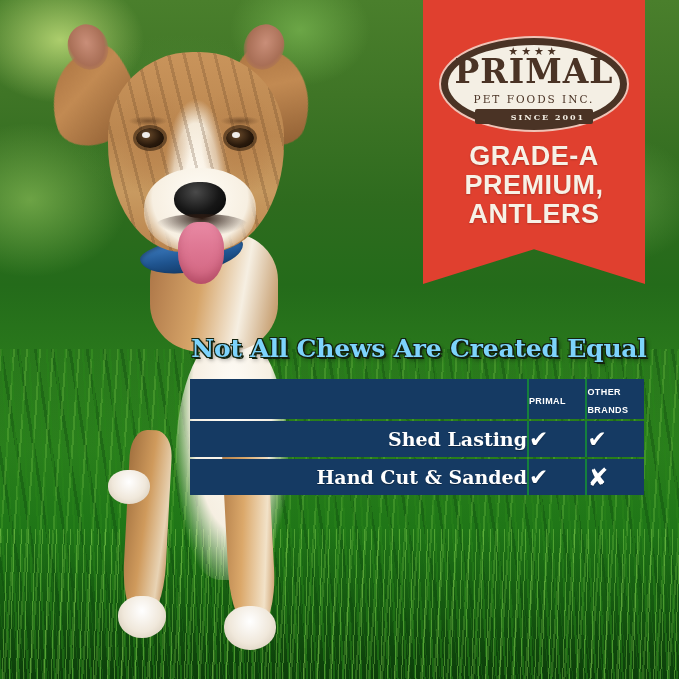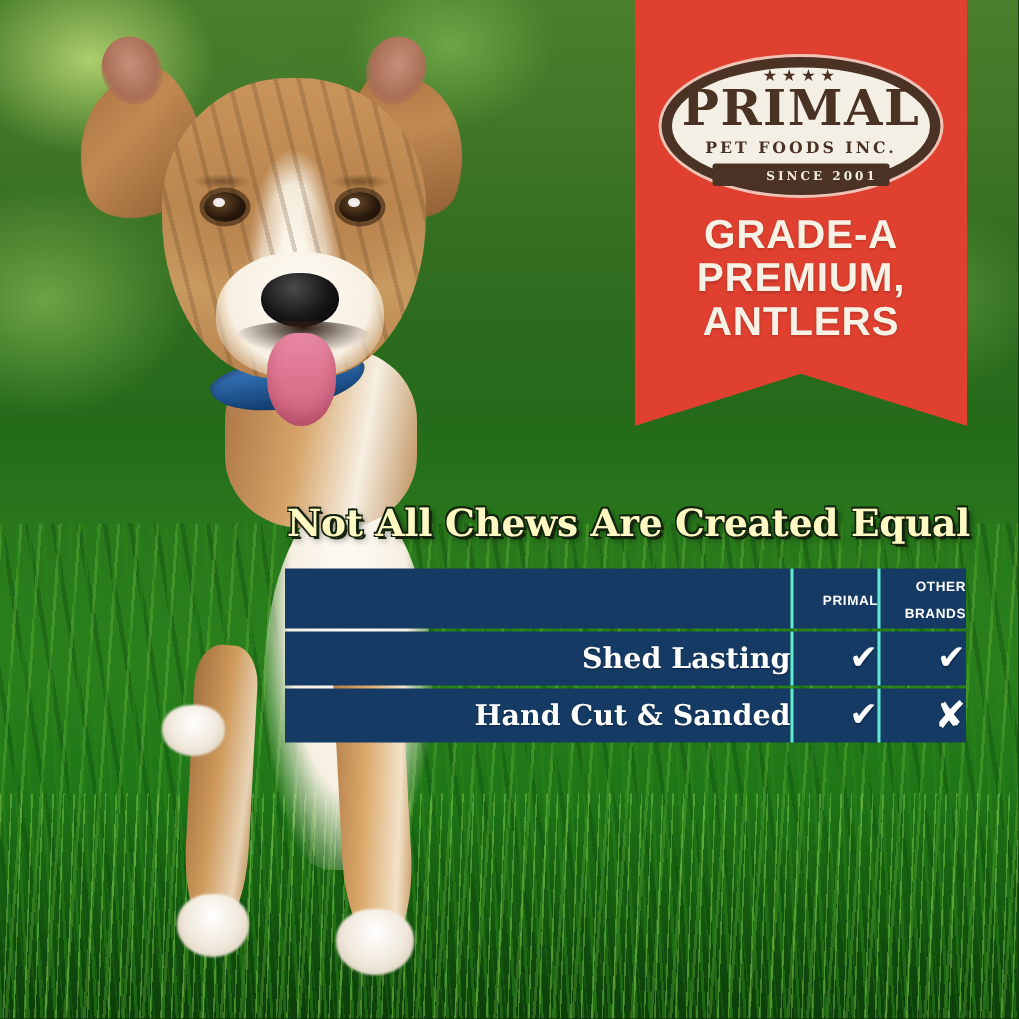--- a/index.html
+++ b/index.html
@@ -188,21 +188,21 @@
     position: absolute; left: 0; right: 0; top: 17px;
     text-align: center;
     font-family: "DejaVu Serif", serif;
     font-weight: bold; font-size: 33px; line-height: 1;
     color: #4a3325; letter-spacing: 1px;
   }
   .logo-sub {
     position: absolute; left: 0; right: 0; top: 55px;
     text-align: center;
     font-family: "DejaVu Serif", serif;
-    font-weight: bold; font-size: 10.5px; letter-spacing: 2px;
+    font-weight: normal; font-size: 10.5px; letter-spacing: 2px;
     color: #4a3325;
   }
   .logo-since-wrap {
     position: absolute; left: 34px; right: 34px; top: 71px;
     height: 15px;
     background: #4a3325;
     border-radius: 2px;
     display: flex; align-items: center; justify-content: center;
   }
   .logo-since {
@@ -221,41 +221,41 @@
     text-shadow: 0 1px 2px rgba(0,0,0,.22);
   }
 
   
   .headline {
     position: absolute; left: 188px; top: 334px; width: 462px;
     text-align: center;
     font-family: "DejaVu Serif", serif;
     font-weight: bold;
     font-size: 25px;
-    color: #fef9c3;
+    color: #7dd3fc;
     letter-spacing: -.2px;
     text-shadow:
       2px 2px 0 #14230f, 1px 1px 0 #14230f,
       -1px 1px 0 #14230f, 1px -1px 0 #14230f,
       -1px -1px 0 #14230f, 3px 3px 4px rgba(0,0,0,.45);
     white-space: nowrap;
   }
 
   
   .compare {
     position: absolute; left: 190px; top: 377px;
     width: 454px;
     border-collapse: separate;
     border-spacing: 0 2px;
     color: #fff;
   }
   .compare td, .compare th { background: var(--navy, #153a63); padding: 0; }
 
   .c-label { width: 334px; text-align: right; padding-right: 12px; }
-  .c-mark  { width: 58px;  text-align: right; border-left: 2px solid #5eead4; }
+  .c-mark  { width: 58px;  text-align: left; border-left: 2px solid #15803d; }
 
   .hdr-row td { height: 40px; vertical-align: middle; }
   .hdr-col {
     font-size: 9px; font-weight: bold; letter-spacing: .4px;
     line-height: 1.12; color: #fff;
     font-family: "Liberation Sans", sans-serif;
     padding-top: 10px;
   }
   .row td { height: 36px; vertical-align: middle; }
   .row-text {

